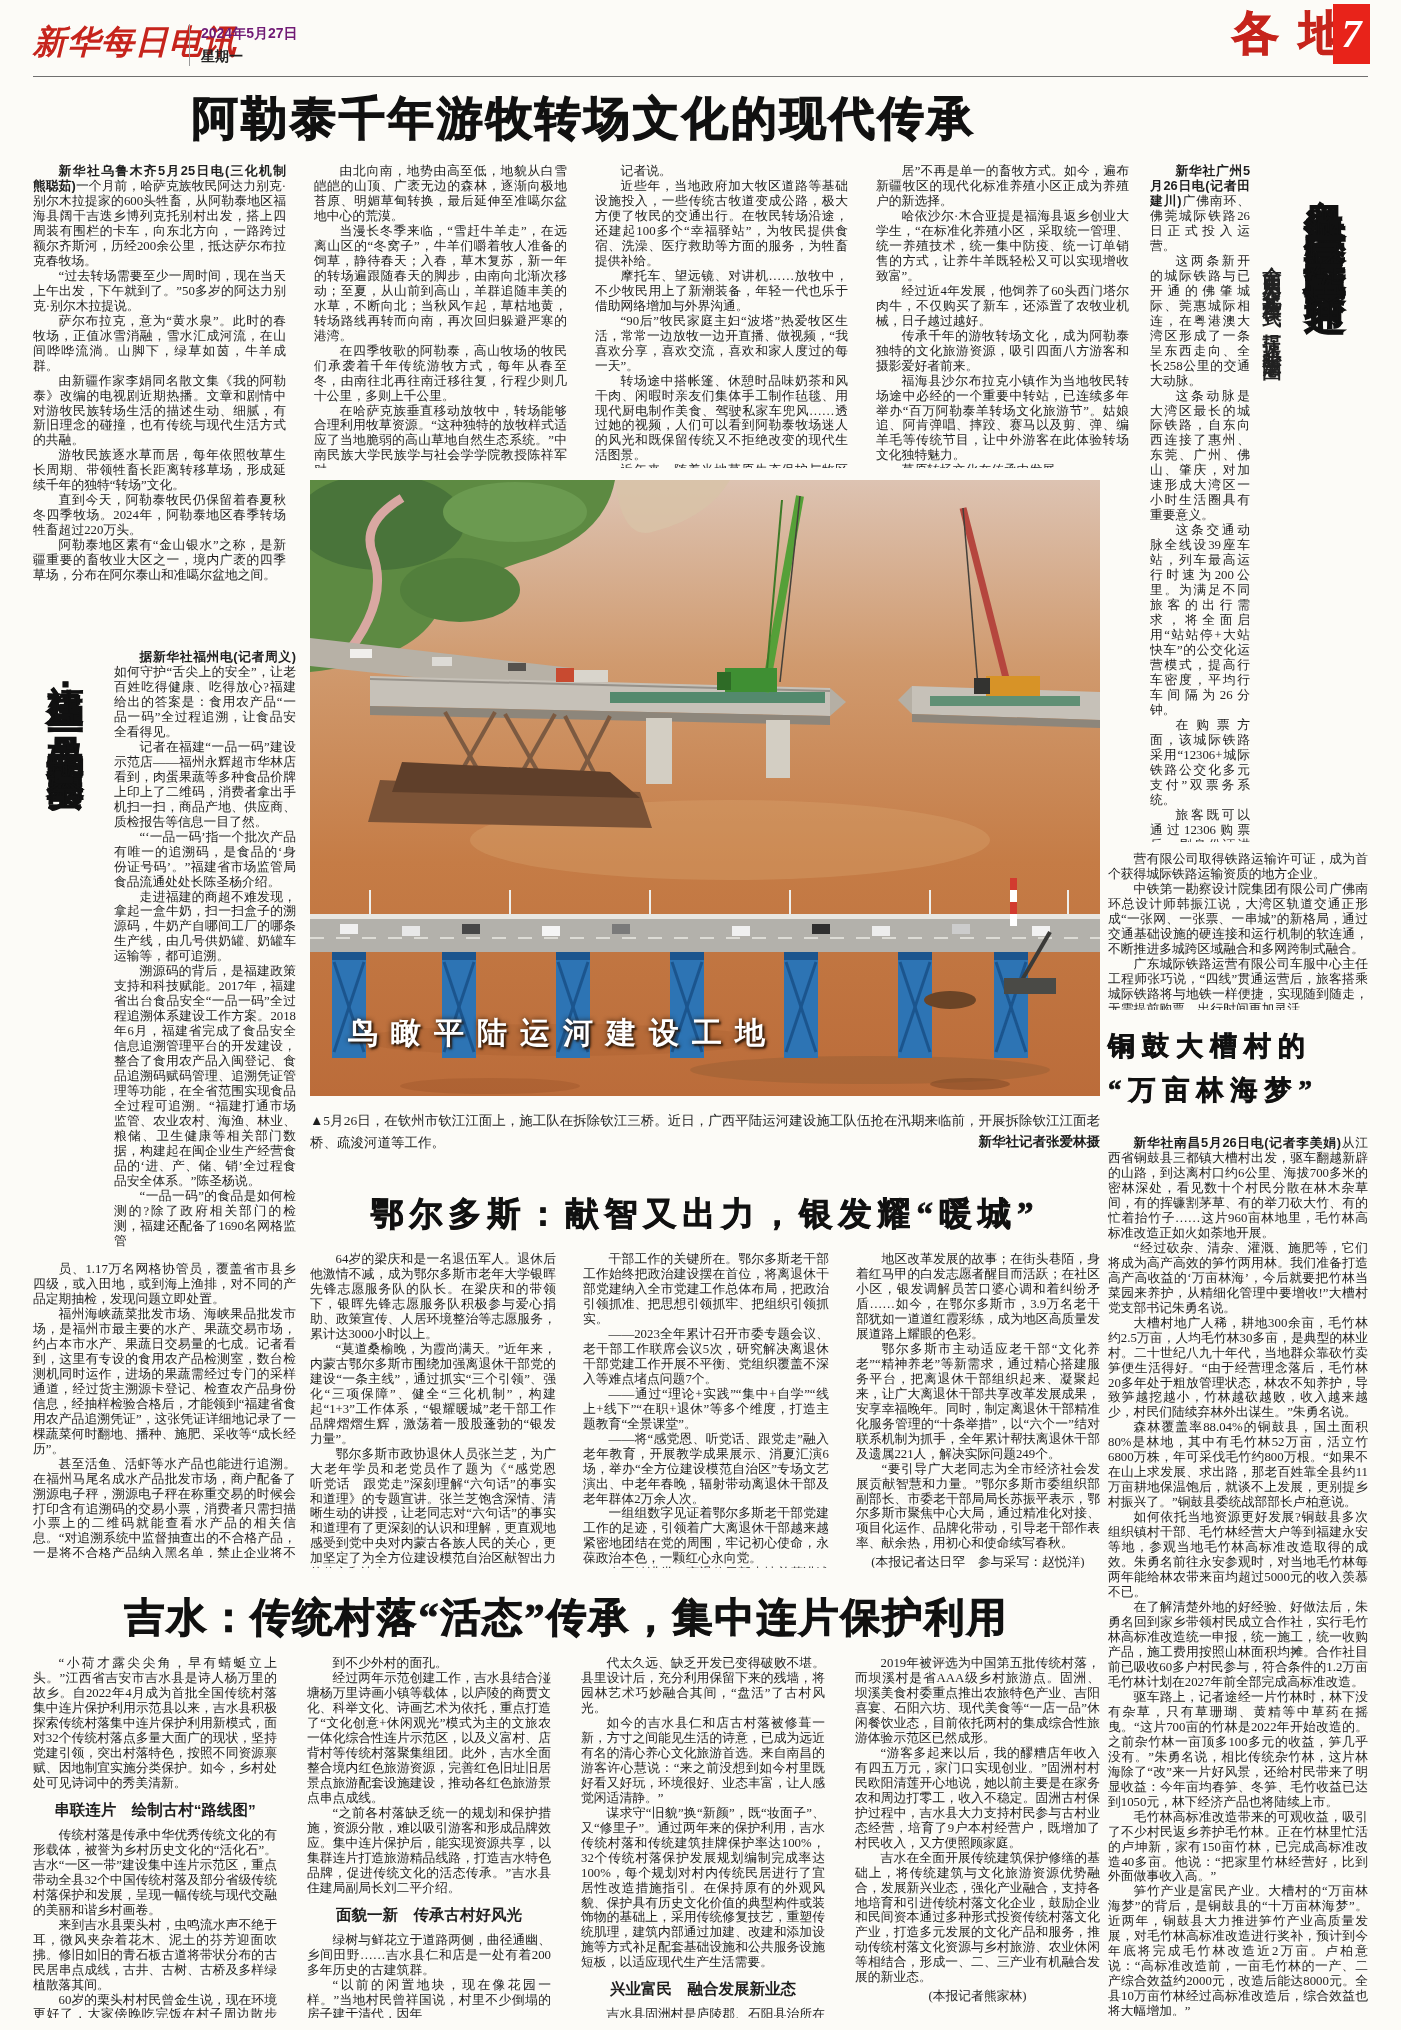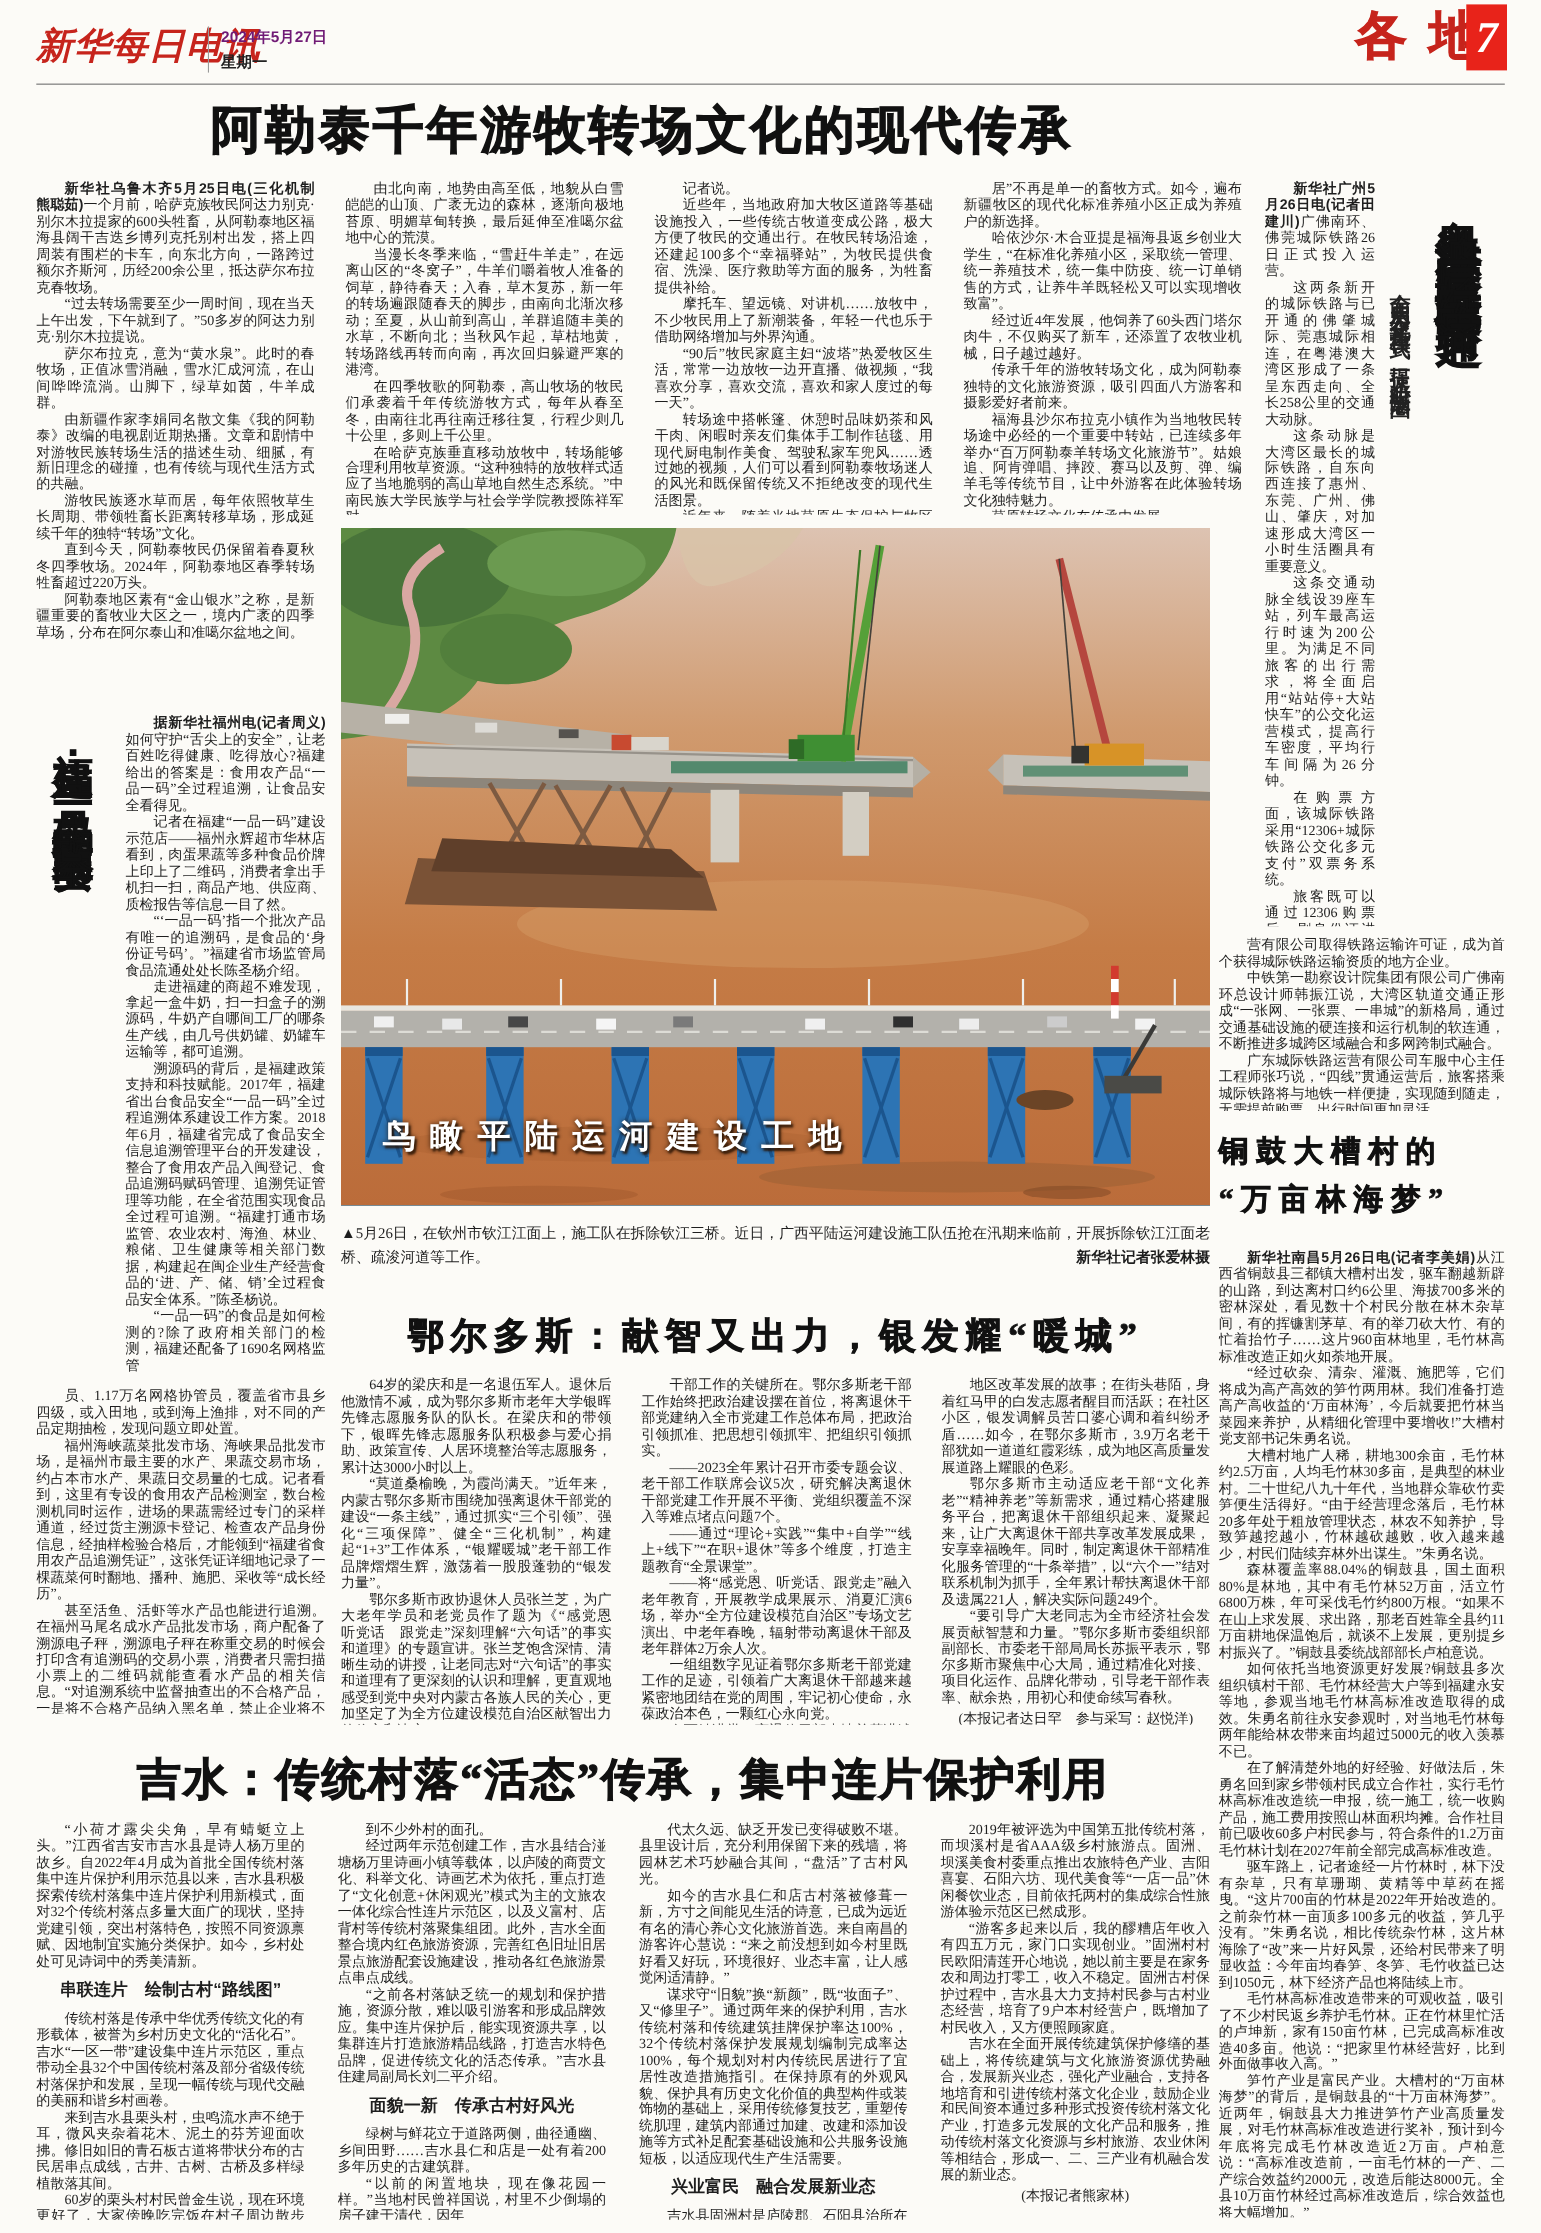--- a/index.html
+++ b/index.html
@@ -34,21 +34,21 @@
   .lead{font-family:"Liberation Sans","DejaVu Sans",sans-serif;font-weight:bold;}
   .col-subhead{font-family:"Liberation Sans","DejaVu Sans",sans-serif;font-weight:bold;font-size:15.5px;
                text-align:center;text-indent:0;margin:10px 0 9px 0;}
   .byline{text-align:center;text-indent:0;font-weight:normal;margin-top:4px;}
   
   .photo-wrap{overflow:hidden;background:#0c4a6e;}
   .photo-overlay{position:absolute;left:38px;bottom:42px;font-family:"Liberation Sans","DejaVu Sans",sans-serif;
                  font-weight:bold;font-size:30px;color:#ffffff;letter-spacing:13px;white-space:nowrap;
                  text-shadow:0 0 5px rgba(40,20,5,.9),2px 2px 2px rgba(40,20,5,.85);}
   .photo-caption{font-size:13.5px;line-height:1.62;text-align:justify;}
-  .photo-credit{float:right;font-family:Liberation Serif, serif;font-weight:bold;}
+  .photo-credit{float:right;font-family:Liberation Mono, monospace;font-weight:bold;}
 </style>
 </head>
 <body>
 
 <div id="page">
 
   <div class="abs masthead" style="left:33px;top:20px;">新华每日电讯</div>
   <div class="abs hdr-divider" style="left:189px;top:24px;"></div>
   <div class="abs" style="left:201px;top:25px;">
     <div class="hdr-date">2024年5月27日</div>

